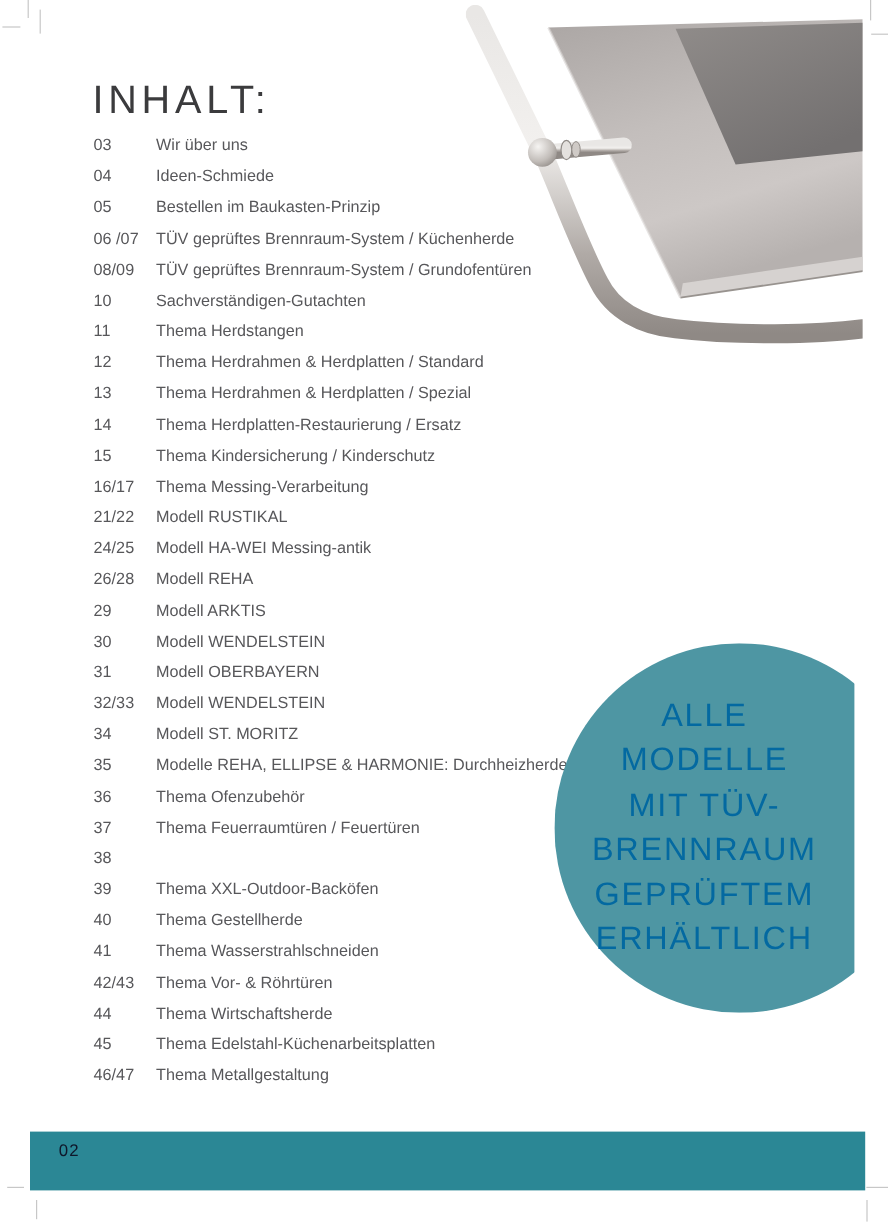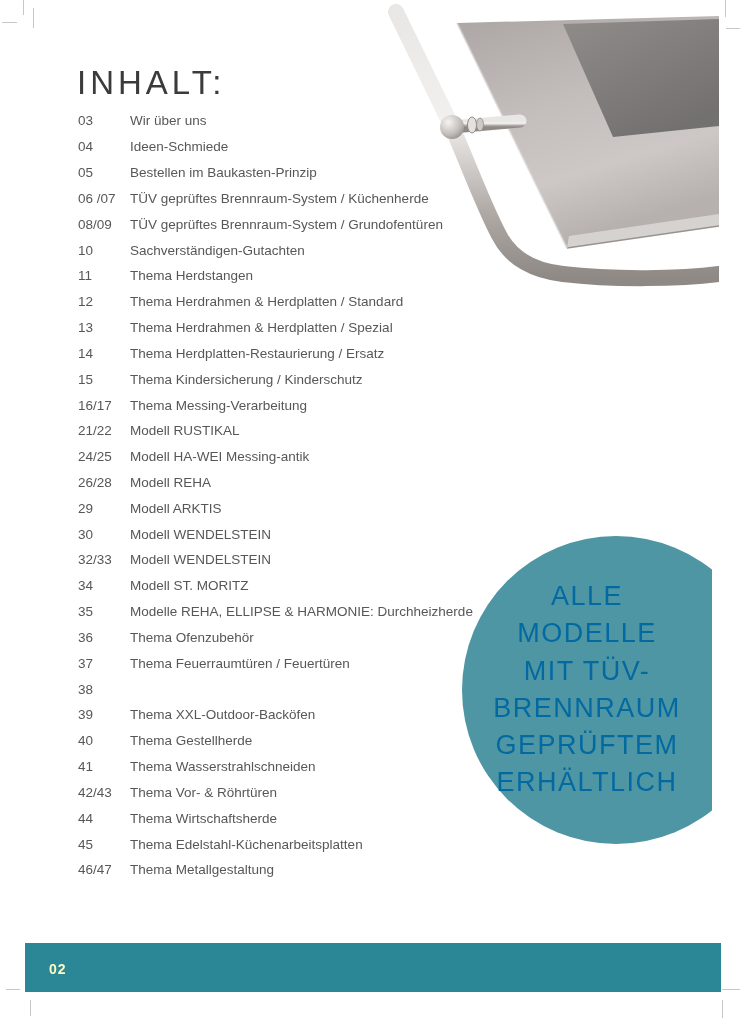--- a/index.html
+++ b/index.html
@@ -22,21 +22,21 @@
   
   .photo{position:absolute;left:388px;top:4px;width:331px;height:330px;overflow:hidden;}
   .photo svg{display:block;}
   
   .badge-wrap{position:absolute;left:462px;top:536px;width:250px;height:308px;overflow:hidden;}
   .badge-circle{position:absolute;left:0;top:0;width:308px;height:308px;border-radius:50%;background:#4e96a3;}
   .badge-text{position:absolute;left:0;top:42px;width:250px;text-align:center;color:#0369a1;}
   .badge-line{font-size:27px;line-height:37.3px;letter-spacing:1.5px;font-weight:400;}
   
   .footer-bar{position:absolute;left:25px;top:943px;width:696px;height:49px;background:#2b8795;}
-  .page-num{position:absolute;left:24px;top:18px;color:#fef9c3;font-weight:bold;font-size:14px;letter-spacing:1px;}
+  .page-num{position:absolute;left:24px;top:7px;color:#0f172a;font-weight:normal;font-size:14px;letter-spacing:1px;}
 </style>
 </head>
 <body>
 
 <div class="page">
 
   <div class="crop" style="left:23px;top:0;width:1px;height:15px"></div>
   <div class="crop" style="left:33px;top:8px;width:1px;height:20px"></div>
   <div class="crop" style="left:2px;top:22px;width:15px;height:1px"></div>
   <div class="crop" style="left:725px;top:0;width:1px;height:17px"></div>
@@ -170,20 +170,24 @@
     <div class="toc-row">
       <span class="toc-pages">29</span>
       <span class="toc-label">Modell ARKTIS</span>
     </div>
 
     <div class="toc-row">
       <span class="toc-pages">30</span>
       <span class="toc-label">Modell WENDELSTEIN</span>
     </div>
 
+    <div class="toc-row">
+      <span class="toc-pages">31</span>
+      <span class="toc-label">Modell OBERBAYERN</span>
+    </div>
 
     <div class="toc-row">
       <span class="toc-pages">32/33</span>
       <span class="toc-label">Modell WENDELSTEIN</span>
     </div>
 
     <div class="toc-row">
       <span class="toc-pages">34</span>
       <span class="toc-label">Modell ST. MORITZ</span>
     </div>

